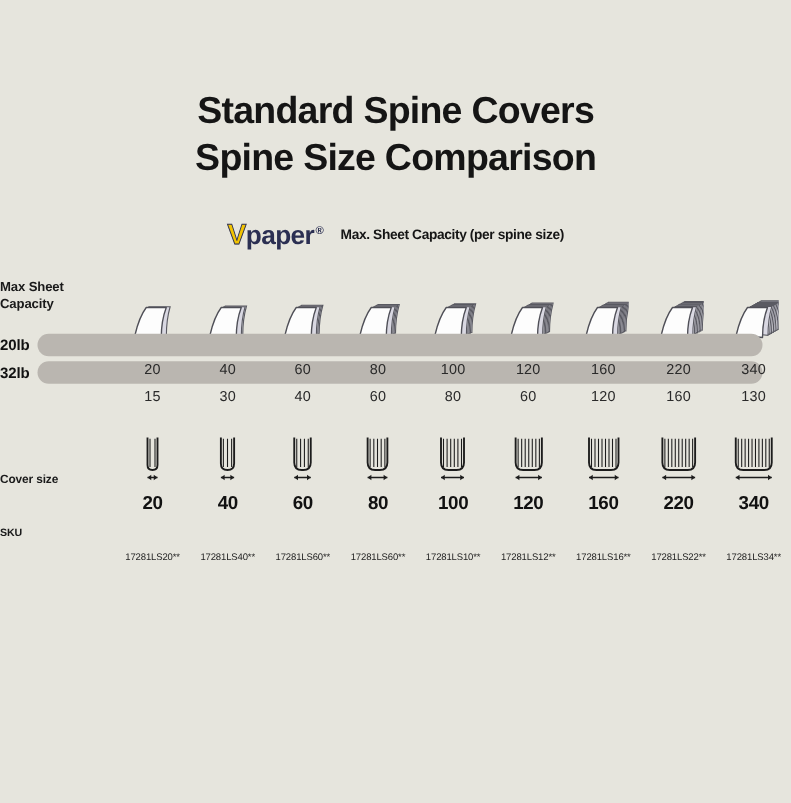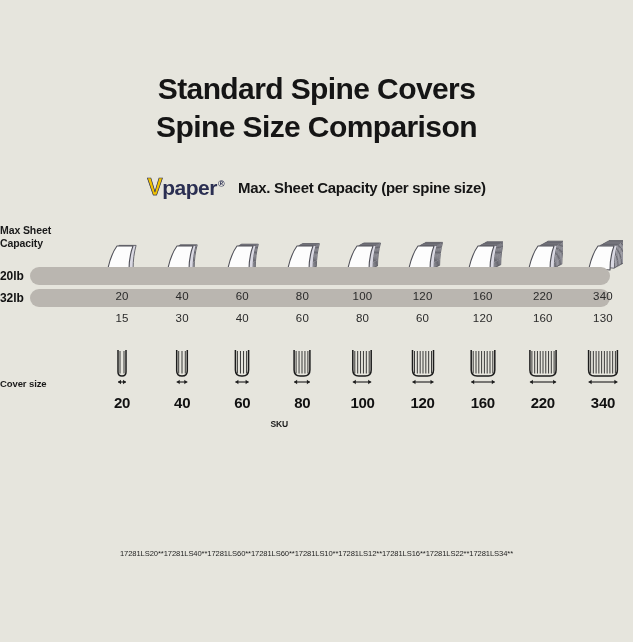--- a/index.html
+++ b/index.html
@@ -58,21 +58,21 @@
   }
   .logo-tm {
     color: #2b2f52;
     font-size: 9px;
     font-weight: bold;
     margin-left: 1px;
     position: relative;
     top: -8px;
   }
   .subtitle {
-    font-size: 15px;
+    font-size: 11px;
     font-weight: bold;
     color: #151515;
     letter-spacing: -0.3px;
   }
 
   
   .table {
     position: relative;
     margin-top: 14px;
   }
@@ -171,21 +171,20 @@
     font-size: 15px;
     font-weight: bold;
     color: #111;
     letter-spacing: -0.3px;
   }
 
   
   .sku-row {
     margin-top: 25px;
     height: 16px;
-    flex-direction: column;
   }
   .sku-row .rowlabel {
     font-size: 8.5px;
     font-weight: bold;
   }
   .sku-row .cell {
     font-size: 7.6px;
     color: #1f1f1f;
     letter-spacing: -0.1px;
     white-space: nowrap;

